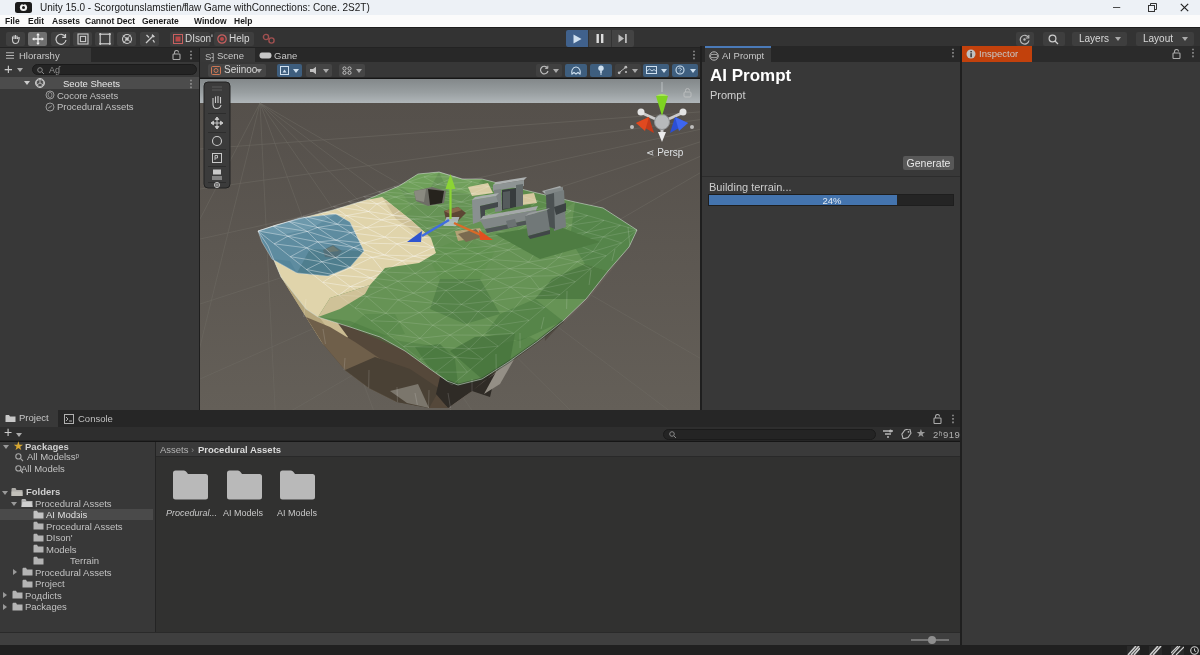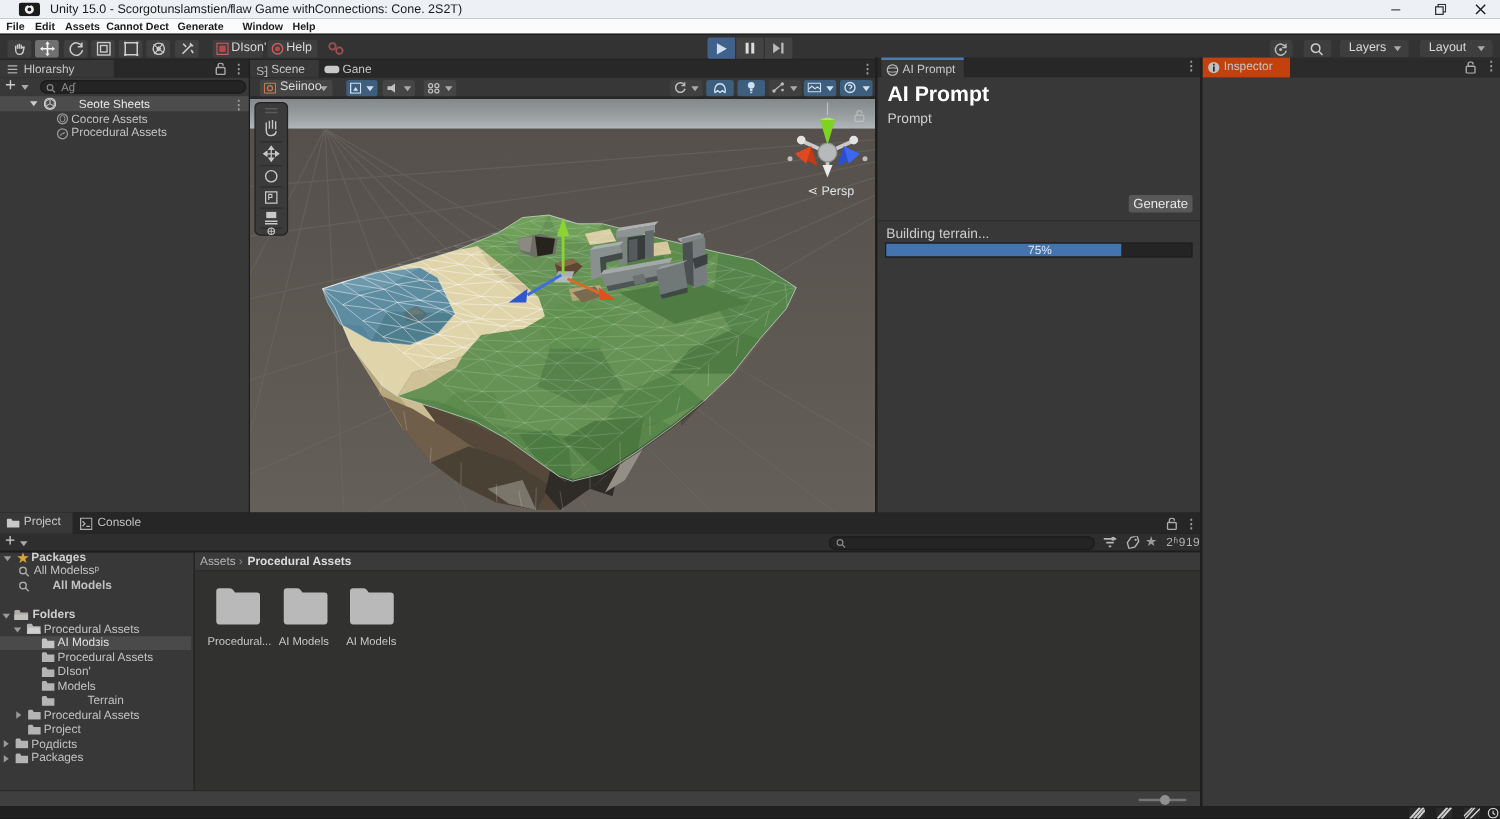--- a/index.html
+++ b/index.html
@@ -459,21 +459,21 @@
   <span class="kebab" style="position:absolute;left:248px;top:1px">⋮</span>
 </div>
 <div class="abs" style="left:702px;top:62px;width:258px;height:348px;background:#383838">
   <span style="position:absolute;left:8px;top:4px;color:#fff;font-size:17px;font-weight:bold;">AI Prompt</span>
   <span style="position:absolute;left:8px;top:27px;color:#cfcfcf;font-size:11px;">Prompt</span>
   <div style="position:absolute;left:201px;top:94px;width:51px;height:14px;background:#585858;border-radius:2px;color:#e8e8e8;font-size:10.5px;text-align:center;line-height:14px;">Generate</div>
   <div style="position:absolute;left:0px;top:114px;width:258px;height:1px;background:#2c2c2c;"></div>
   <span style="position:absolute;left:7px;top:119px;color:#cccccc;font-size:11px;">Building terrain...</span>
   <div style="position:absolute;left:6px;top:132px;width:246px;height:12px;background:#242424;border:1px solid #1e1e1e;">
     <div style="position:absolute;left:0;top:0;width:188px;height:10px;background:#4474ae;"></div>
-    <span style="position:absolute;left:0;top:0;width:246px;text-align:center;color:#dfe8f2;font-size:9.5px;line-height:11px;">75%</span>
+    <span style="position:absolute;left:0;top:0;width:246px;text-align:center;color:#dfe8f2;font-size:9.5px;line-height:11px;">24%</span>
   </div>
 </div>
 
 <div class="abs" style="left:960px;top:46px;width:240px;height:599px;background:#393939"></div>
 <div class="abs tabbar" style="left:960px;top:46px;width:240px;height:16px;background:#2b2b2b">
   <div class="tab" style="left:2px;width:70px;background:#c2410c">
     <svg style="position:absolute;left:4px;top:3px" width="10" height="10" viewBox="0 0 10 10">
           <circle cx="5" cy="5" r="4.5" fill="#c0c0c0"></circle>
           <rect x="4.4" y="2" width="1.4" height="1.4" fill="#2b2b2b"></rect>
           <rect x="4.4" y="4.2" width="1.4" height="4" fill="#2b2b2b"></rect>
@@ -535,21 +535,21 @@
   <span class="row" style="left:25px;top:-1px;color:#cfcfcf;font-weight:bold;">Packages</span>
   <svg class="ico" style="left:15px;top:11px" width="9" height="9" viewBox="0 0 9 9">
         <circle cx="3.4" cy="3.4" r="2.6" fill="none" stroke="#aaa" stroke-width="1.1"></circle>
         <path d="M5.4 5.4 L8 8" stroke="#aaa" stroke-width="1.1"></path>
       </svg>
   <span class="row" style="left:27px;top:9px;">All Modelssᵖ</span>
   <svg class="ico" style="left:15px;top:22.5px" width="9" height="9" viewBox="0 0 9 9">
         <circle cx="3.4" cy="3.4" r="2.6" fill="none" stroke="#aaa" stroke-width="1.1"></circle>
         <path d="M5.4 5.4 L8 8" stroke="#aaa" stroke-width="1.1"></path>
       </svg>
-  <span class="row" style="left:42px;top:21px;font-weight:bold;">All Models</span>
+  <span class="row" style="left:21px;top:21px;">All Models</span>
 
   <span class="caret" style="position:absolute;left:2px;top:49px;border-top-color:#999"></span>
   <svg class="ico" style="left:11px;top:44.5px" width="12" height="10" viewBox="0 0 12 10">
         <path d="M0.5 1.8 L0.5 9 L11.5 9 L11.5 3 L5.5 3 L4.5 1 L1.2 1 Z" fill="#aeaca8"></path>
         <path d="M0.5 4.5 L11.5 4.5 L11.5 9 L0.5 9 Z" fill="#c2c0ba"></path>
       </svg>
   <span class="row" style="left:26px;top:44px;color:#cfcfcf;font-weight:bold;">Folders</span>
 
   <span class="caret" style="position:absolute;left:11px;top:60px;border-top-color:#999"></span>
   <svg class="ico" style="left:21px;top:56px" width="12" height="10" viewBox="0 0 12 10">
@@ -617,21 +617,21 @@
 
   <svg class="ico" style="left:16px;top:27px" width="37" height="32" viewBox="0 0 37 32">
         <path d="M1 4 Q1 1.5 3.5 1.5 L12 1.5 Q13.5 1.5 14.5 3 L16 5 L33.5 5 Q36 5 36 7.5 L36 28 Q36 30.5 33.5 30.5 L3.5 30.5 Q1 30.5 1 28 Z" fill="#b9b9b9"></path>
       </svg>
   <svg class="ico" style="left:70px;top:27px" width="37" height="32" viewBox="0 0 37 32">
         <path d="M1 4 Q1 1.5 3.5 1.5 L12 1.5 Q13.5 1.5 14.5 3 L16 5 L33.5 5 Q36 5 36 7.5 L36 28 Q36 30.5 33.5 30.5 L3.5 30.5 Q1 30.5 1 28 Z" fill="#b9b9b9"></path>
       </svg>
   <svg class="ico" style="left:123px;top:27px" width="37" height="32" viewBox="0 0 37 32">
         <path d="M1 4 Q1 1.5 3.5 1.5 L12 1.5 Q13.5 1.5 14.5 3 L16 5 L33.5 5 Q36 5 36 7.5 L36 28 Q36 30.5 33.5 30.5 L3.5 30.5 Q1 30.5 1 28 Z" fill="#b9b9b9"></path>
       </svg>
-  <span style="position:absolute;left:10px;top:66px;width:50px;text-align:right;color:#c8c8c8;font-size:9px;">Procedural...</span>
+  <span style="position:absolute;left:10px;top:66px;width:50px;text-align:right;color:#c8c8c8;font-size:9px;font-style:italic;">Procedural...</span>
   <span style="position:absolute;left:62px;top:66px;width:50px;text-align:center;color:#c8c8c8;font-size:9px;">AI Models</span>
   <span style="position:absolute;left:116px;top:66px;width:50px;text-align:center;color:#c8c8c8;font-size:9px;">AI Models</span>
 </div>
 
 <div class="abs" style="left:0;top:632px;width:960px;height:13px;background:#3f3f3f;border-top:1px solid #2a2a2a">
   <div style="position:absolute;left:911px;top:6px;width:38px;height:1.6px;background:#757575;"></div>
   <div style="position:absolute;left:928px;top:2.5px;width:8px;height:8px;border-radius:50%;background:#8f8f8f;"></div>
 </div>
 
 <div class="abs" style="left:0;top:645px;width:1200px;height:10px;background:#202020;">

